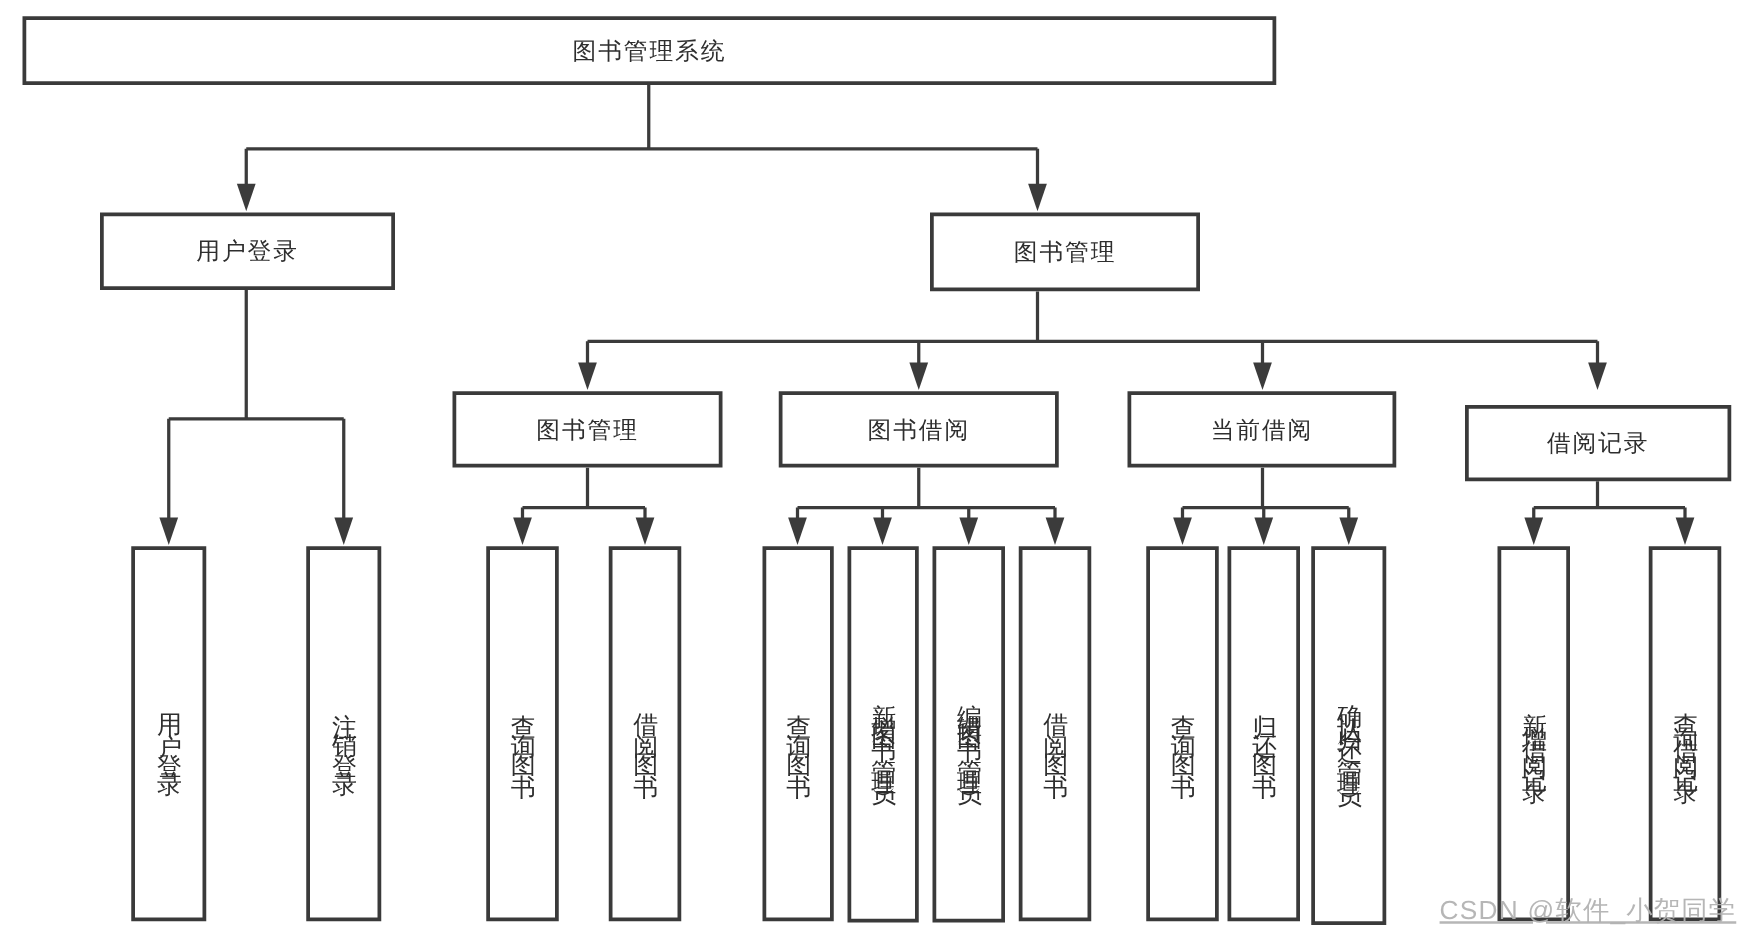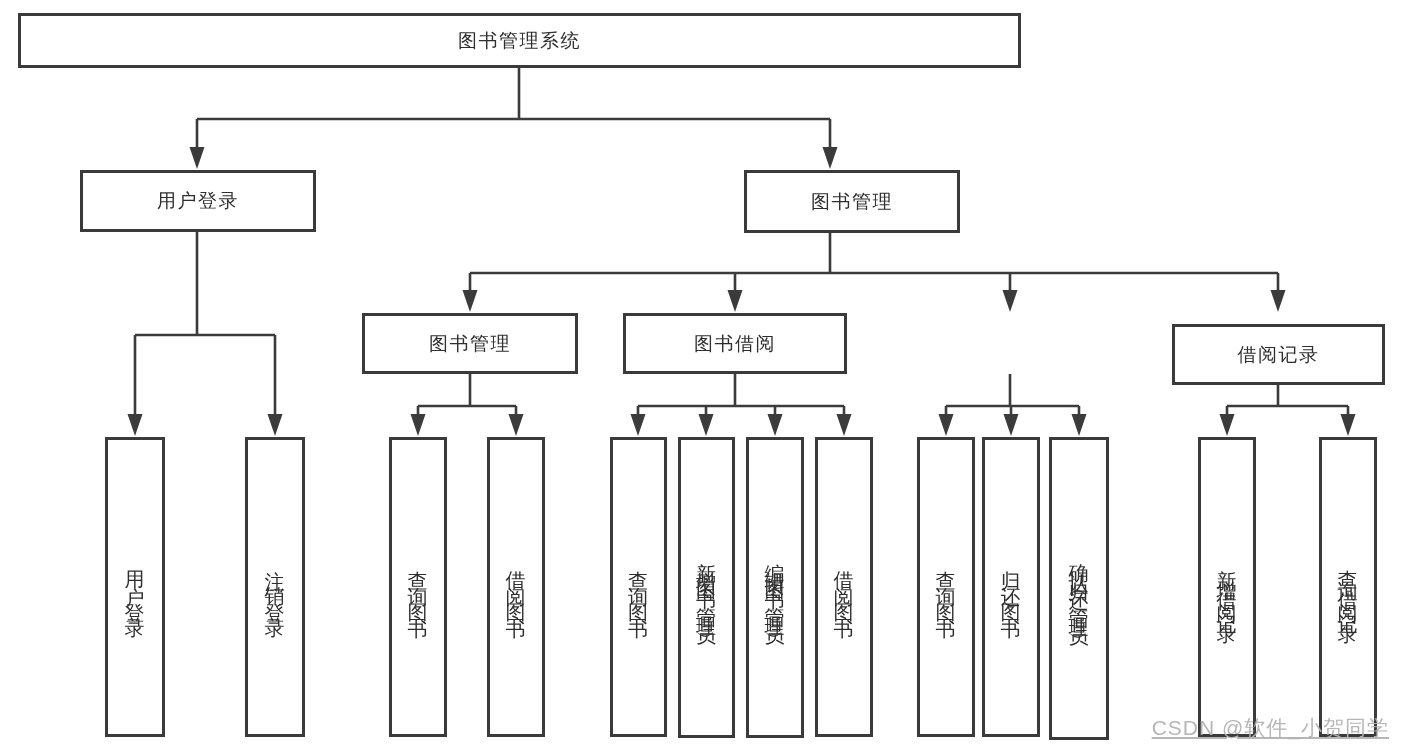--- a/index.html
+++ b/index.html
@@ -103,20 +103,21 @@
     </g>
   </svg>
 
   <div class="box hbox" style="left:18px; top:13px; width:1003px; height:55px;">图书管理系统</div>
 
   <div class="box hbox" style="left:80px; top:170px; width:236px; height:62px;">用户登录</div>
   <div class="box hbox" style="left:712px; top:170px; width:216px; height:63px;margin-left:32px;">图书管理</div>
 
   <div class="box hbox" style="left:362px; top:313px; width:216px; height:61px;">图书管理</div>
   <div class="box hbox" style="left:623px; top:313px; width:224px; height:61px;">图书借阅</div>
+  <div class="box hbox" style="left:902px; top:313px; width:215px; height:61px;">当前借阅</div>
   <div class="box hbox" style="left:1172px; top:324px; width:213px; height:61px;">借阅记录</div>
 
   <div class="box vbox sp4" style="left:105px; top:437px; width:60px; height:300px;">用户登录</div>
   <div class="box vbox sp4" style="left:245px; top:437px; width:60px; height:300px;">注销登录</div>
 
   <div class="box vbox sp4" style="left:389px; top:437px; width:58px; height:300px;">查询图书</div>
   <div class="box vbox sp4" style="left:487px; top:437px; width:58px; height:300px;">借阅图书</div>
 
   <div class="box vbox sp4" style="left:610px; top:437px; width:57px; height:300px;">查询图书</div>
   <div class="box vbox sp9" style="left:678px; top:437px; width:57px; height:301px;">新增图书（管理员）</div>

